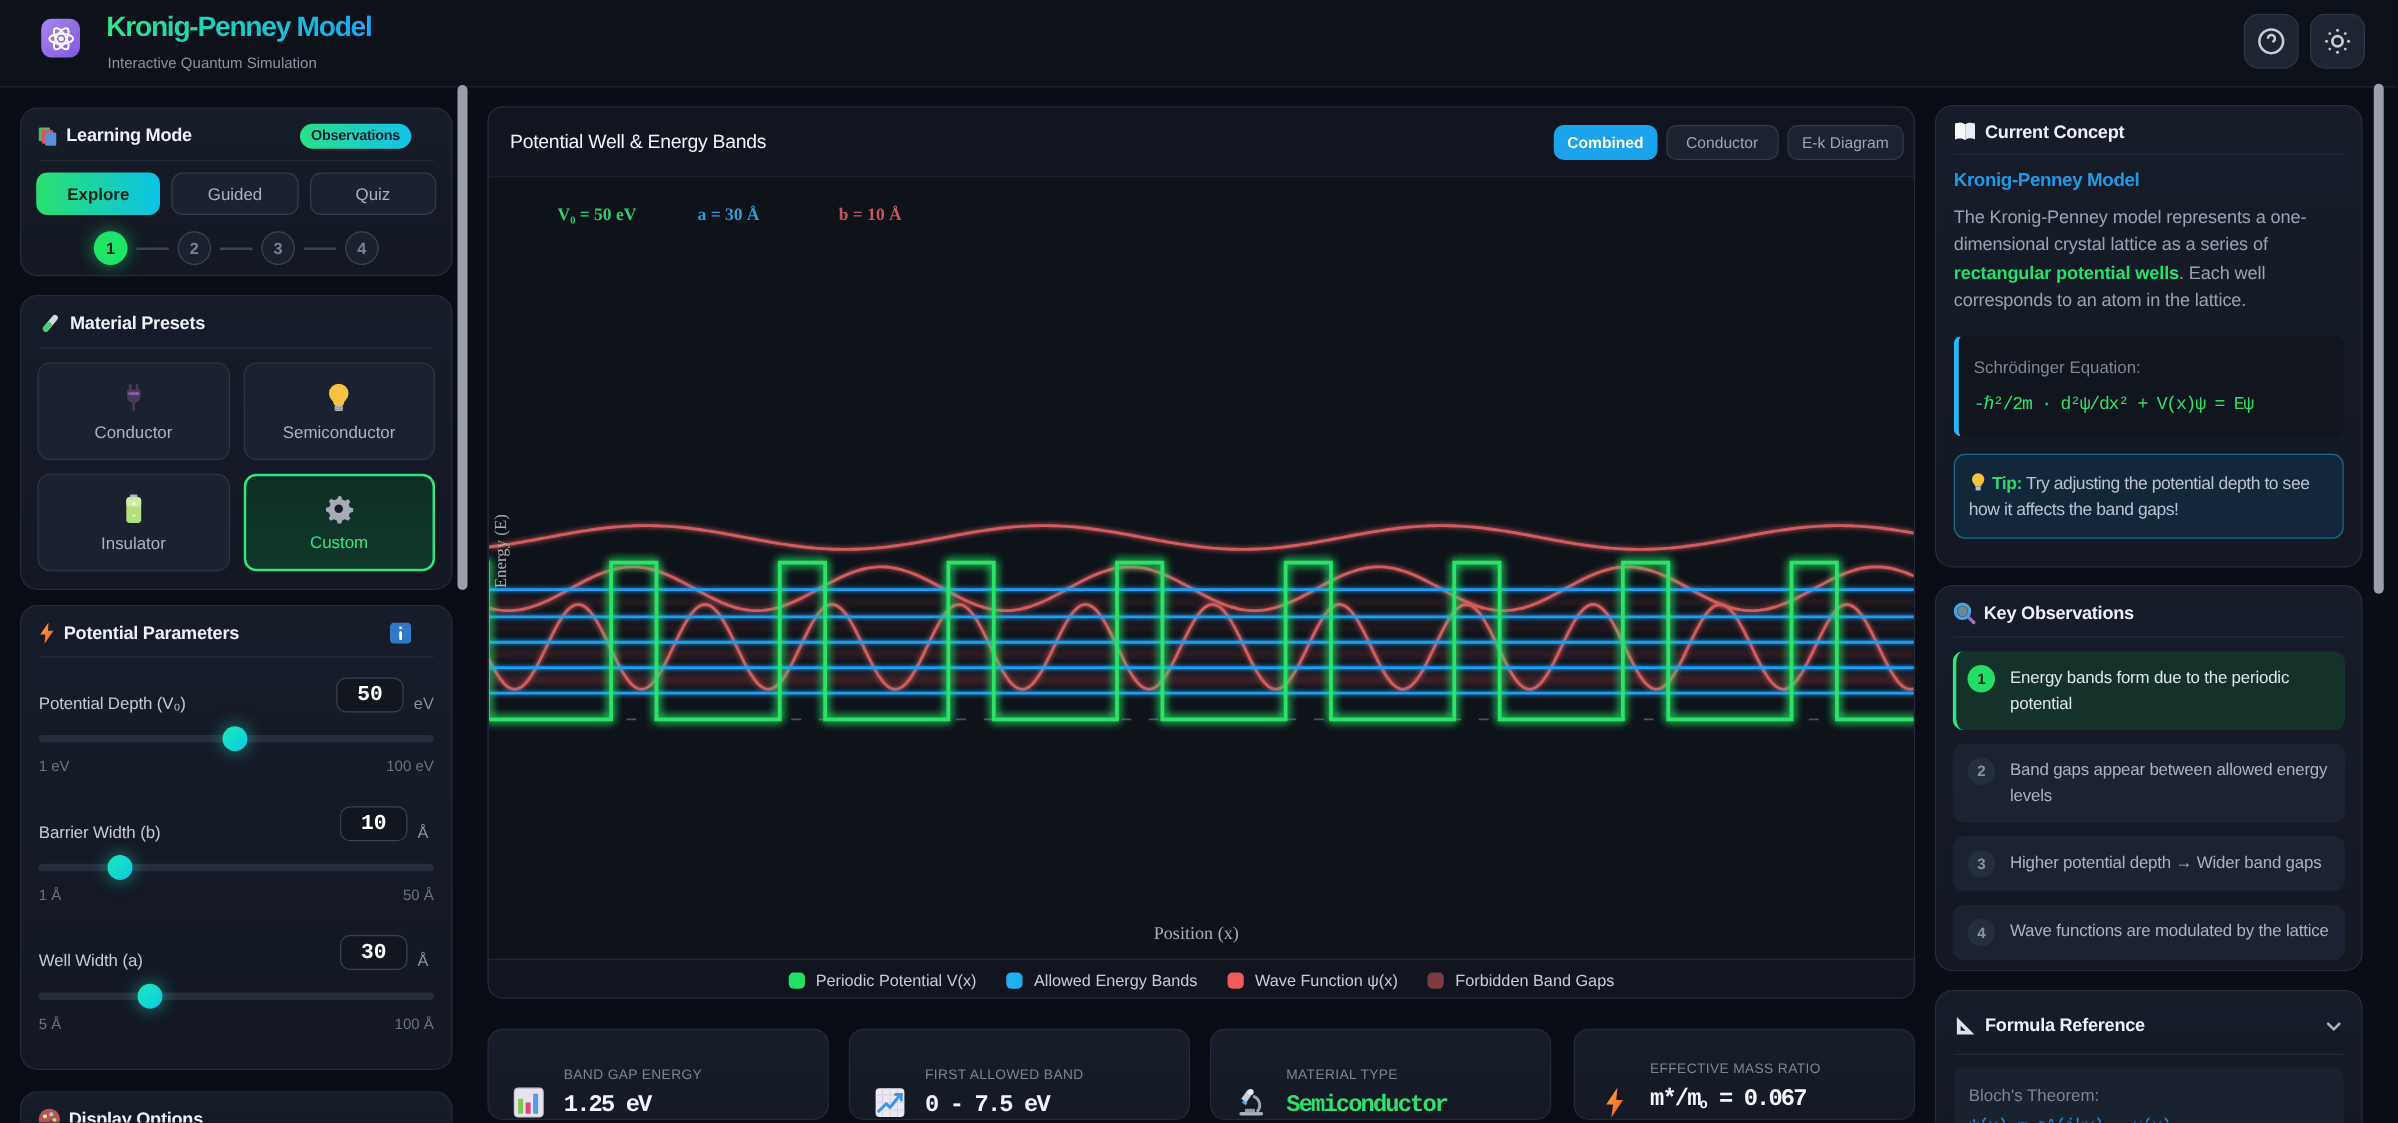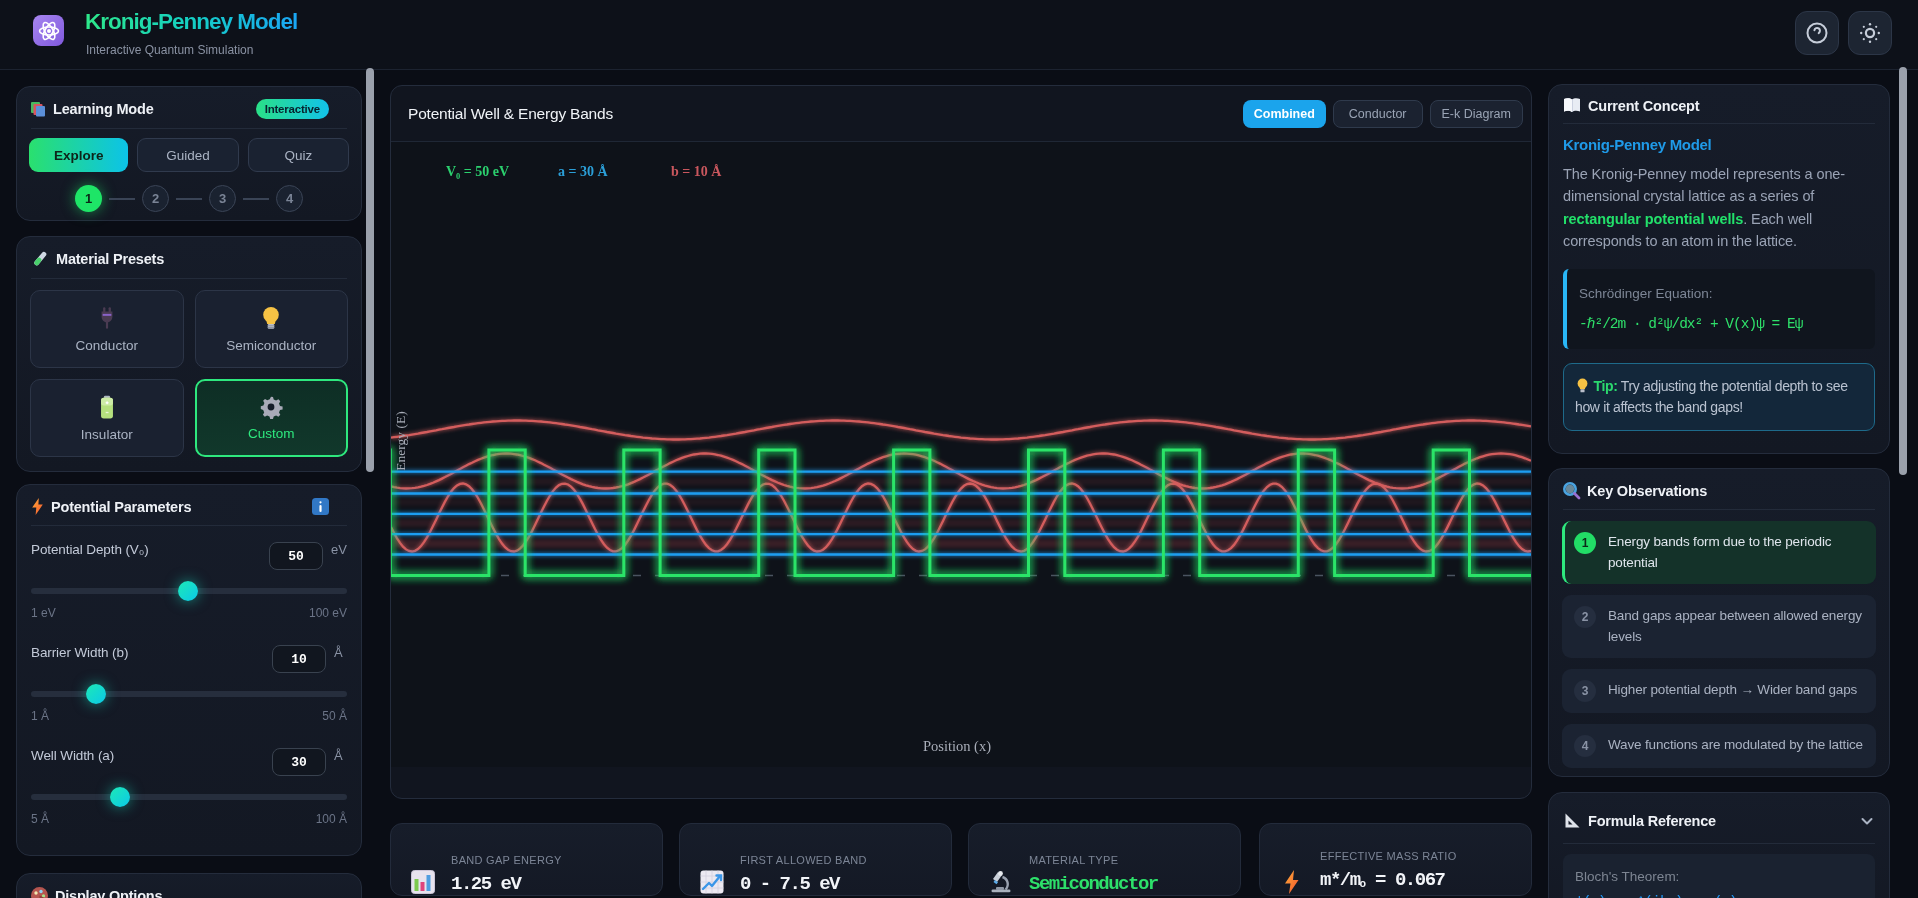--- a/index.html
+++ b/index.html
@@ -21,23 +21,23 @@
 .mbtn.act{background:linear-gradient(90deg,#2ae06e,#0cc3e8);color:#0d2419;font-weight:bold;border:none}
 .steps{display:flex;align-items:center;justify-content:center;margin-top:13px;gap:0}
 .stc{width:27px;height:27px;border-radius:50%;background:#1a2230;border:1.5px solid #3a4456;color:#7a8496;font-size:13px;font-weight:bold;display:flex;align-items:center;justify-content:center}
 .stc.act{background:#1ee567;border:none;color:#0c2818;box-shadow:0 0 14px rgba(30,229,103,.55)}
 .stdash{width:26px;height:2px;background:#3a4456;margin:0 7px}
 
 .mgrid{display:grid;grid-template-columns:1fr 1fr;gap:11px;margin:11px 13px}
 .mcard{height:78px;border-radius:10px;background:#1a2130;border:1px solid #2c3547;display:flex;flex-direction:column;align-items:center;justify-content:center;gap:7px;font-size:13.5px;color:#aab3c3}
 .mcard.act{background:linear-gradient(180deg,#0e2e25,#11382b);border:2px solid #2ee87e;color:#2ee87e}
 
-.prow{display:flex;align-items:flex-start;margin:16px 14px 0 14px}
+.prow{display:flex;align-items:flex-end;margin:16px 14px 0 14px}
 .plab{font-size:13.5px;color:#c3cad8;flex:1;letter-spacing:-.1px}
-.pinp{width:54px;height:28px;background:#11161f;border:1px solid #39424f;border-radius:8px;color:#fff;font-family:"Liberation Mono",monospace;font-size:13px;font-weight:bold;display:flex;align-items:center;justify-content:center}
+.pinp{width:54px;height:28px;background:#11161f;border:1px solid #39424f;border-radius:8px;color:#fff;font-family:"Liberation Mono",monospace;font-size:17px;font-weight:bold;display:flex;align-items:center;justify-content:center}
 .punit{font-size:13px;color:#8a93a5;margin-left:8px;min-width:13px}
 .track{position:relative;height:6px;border-radius:3px;background:#262e3d;margin:18px 14px 0 14px}
 .thumb{position:absolute;top:50%;width:20px;height:20px;border-radius:50%;background:linear-gradient(135deg,#1de9b6,#0bc9e8);transform:translate(-50%,-50%);box-shadow:0 0 14px rgba(25,230,200,.55)}
 .rng{display:flex;justify-content:space-between;margin:12px 14px 0 14px;font-size:12px;color:#6b7487}
 
 .chead{display:flex;align-items:center;height:56px;padding:0 8px 0 17px;border-bottom:1px solid #1f2735}
 .ctitle{font-size:15.5px;font-weight:normal;letter-spacing:-.2px;color:#f0f3f7}
 .cbtn{height:28px;padding:0 11px;border-radius:8px;background:#1b2230;border:1px solid #2f3a4c;color:#9aa4b5;font-size:12.5px;display:flex;align-items:center;justify-content:center;margin-left:7px}
 .cbtn.act{background:#1ba4ec;border:none;color:#fff;font-weight:bold}
 .legend{position:absolute;left:0;right:0;top:681px;height:33px;border-top:1px solid #1f2735;display:flex;align-items:center;justify-content:center;gap:24px;font-size:13px;color:#c7cdd8}
@@ -95,21 +95,21 @@
         </g>
       </svg>
     </div>
 </div>
 
 <div class="panel" style="left:16px;top:86px;width:346px;height:135px">
   <div class="phead"><svg width="17" height="17" viewBox="0 0 17 17">
         <rect x="1" y="1" width="9" height="11" rx="1" fill="#49b85f"></rect>
         <rect x="3.5" y="3" width="9" height="11" rx="1" fill="#d65561"></rect>
         <rect x="6" y="5" width="9" height="10.5" rx="1" fill="#5b8fd9"></rect>
-      </svg> Learning Mode <span class="badge">Interactive</span></div>
+      </svg> Learning Mode <span class="badge">Observations</span></div>
   <div class="pdiv"></div>
   <div class="modes">
     <div class="mbtn act">Explore</div>
       <div class="mbtn">Guided</div>
       <div class="mbtn">Quiz</div>
   </div>
   <div class="steps">
     <div class="stc act">1</div>
       <div class="stdash"></div>
     <div class="stc">2</div>
@@ -290,20 +290,26 @@
 <line x1="0" y1="371.8" x2="1142" y2="371.8" stroke="#1f9ef2" stroke-width="2.3" filter="url(#gl2)"></line>
 <line x1="0" y1="392.2" x2="1142" y2="392.2" stroke="#1f9ef2" stroke-width="2.3" filter="url(#gl2)"></line>
 <line x1="0" y1="412.5" x2="1142" y2="412.5" stroke="#1f9ef2" stroke-width="2.3" filter="url(#gl2)"></line>
 <path d="M -40 433.5 L -37.0 433.5 L -37.0 308.0 L -0.7 308.0 L -0.7 433.5 L 97.9 433.5 L 97.9 308.0 L 134.2 308.0 L 134.2 433.5 L 232.8 433.5 L 232.8 308.0 L 269.1 308.0 L 269.1 433.5 L 367.7 433.5 L 367.7 308.0 L 404.0 308.0 L 404.0 433.5 L 502.6 433.5 L 502.6 308.0 L 538.9 308.0 L 538.9 433.5 L 637.5 433.5 L 637.5 308.0 L 673.8 308.0 L 673.8 433.5 L 772.4 433.5 L 772.4 308.0 L 808.7 308.0 L 808.7 433.5 L 907.3 433.5 L 907.3 308.0 L 943.6 308.0 L 943.6 433.5 L 1042.2 433.5 L 1042.2 308.0 L 1078.5 308.0 L 1078.5 433.5 L 1150 433.5" fill="none" stroke="#2ae467" stroke-width="3" filter="url(#gl)"></path>
 <text x="55" y="34" font-family="Liberation Serif, serif" font-weight="bold" font-size="14" fill="#2bd06e">V₀ = 50 eV</text>
 <text x="167" y="34" font-family="Liberation Serif, serif" font-weight="bold" font-size="14" fill="#2b9fd8">a = 30 Å</text>
 <text x="280" y="34" font-family="Liberation Serif, serif" font-weight="bold" font-size="14" fill="#c9575e">b = 10 Å</text>
 <text x="14" y="299" font-family="Liberation Serif, serif" font-size="13.5" fill="#a8adb8" transform="rotate(-90 14 299)" text-anchor="middle">Energy (E)</text>
 <text x="566" y="609" font-family="Liberation Serif, serif" font-size="14.5" fill="#a8adb8" text-anchor="middle">Position (x)</text>
 </svg>
+  <div class="legend">
+    <span><span class="sw" style="background:#22e065"></span>Periodic Potential V(x)</span>
+    <span><span class="sw" style="background:#1fb0f0"></span>Allowed Energy Bands</span>
+    <span><span class="sw" style="background:#f05c5c"></span>Wave Function ψ(x)</span>
+    <span><span class="sw" style="background:#7c3a42"></span>Forbidden Band Gaps</span>
+  </div>
 </div>
 
 <div class="scard" style="left:390px;width:273px">
     <span class="sic">
       <svg width="26" height="26" viewBox="0 0 26 26" style="flex:none">
         <rect x="1.5" y="1.5" width="23" height="23" rx="3" fill="#e7e3ee"></rect>
         <rect x="1.5" y="1.5" width="23" height="23" rx="3" fill="none" stroke="#cbc5d8" stroke-width="1"></rect>
         <rect x="4.5" y="10" width="4" height="12" fill="#7cc94f"></rect>
         <rect x="10.5" y="13" width="4" height="9" fill="#e0447c"></rect>
         <rect x="16.5" y="6" width="4" height="16" fill="#4f9de0"></rect>

